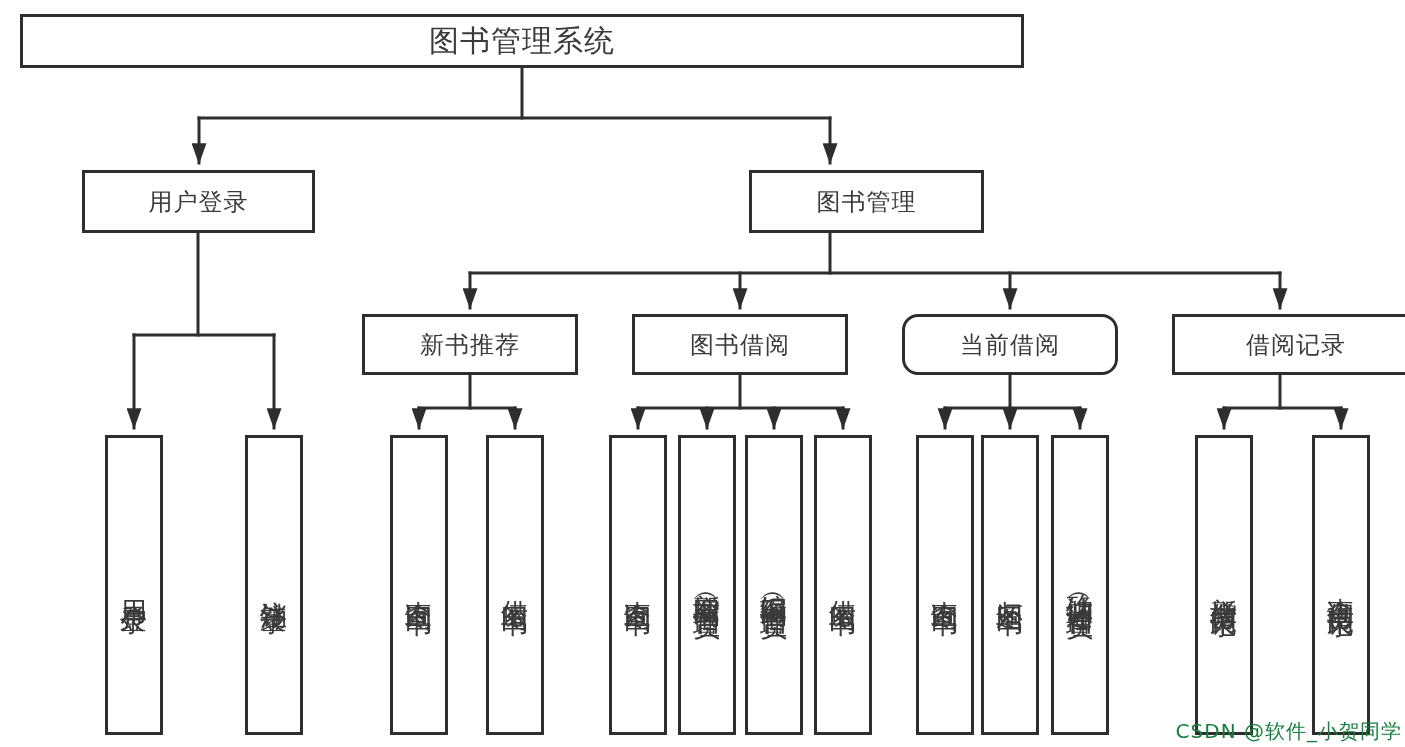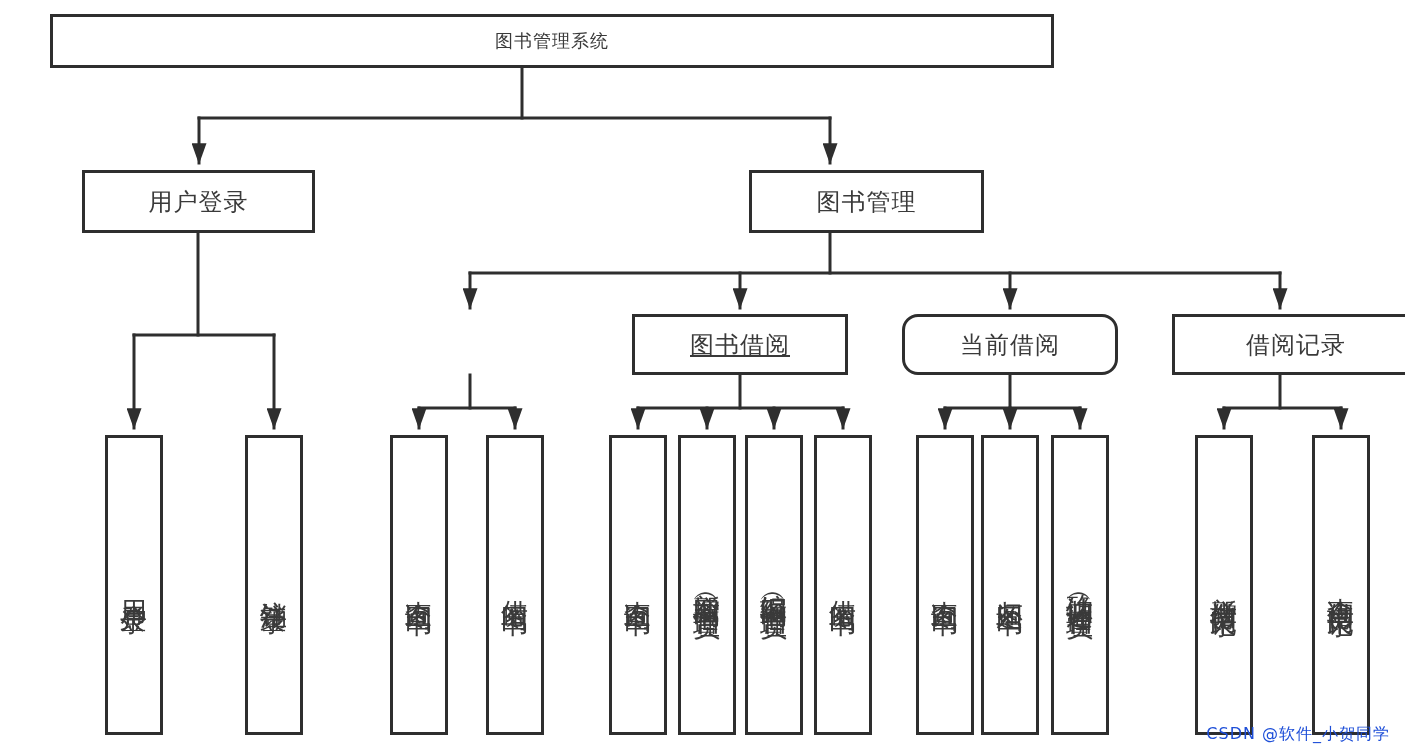--- a/index.html
+++ b/index.html
@@ -24,36 +24,36 @@
   .box {
     position: absolute;
     box-sizing: border-box;
     background: #ffffff;
     border: 3px solid #2e2e2e;
     display: flex;
     align-items: center;
     justify-content: center;
     color: #3a3a3a;
   }
-  .hbox-root  { font-size: 18px; letter-spacing: 1px; margin-left: 30px; }
+  .hbox-root  { font-size: 30px; letter-spacing: 1px; }
   .hbox-l2, .hbox-l3 { font-size: 24px; letter-spacing: 1px; }
   .vbox span {
     writing-mode: vertical-rl;
     text-orientation: mixed;
     font-size: 27px;
     letter-spacing: 3px;
     line-height: 1;
     white-space: nowrap;
   }
   .watermark {
     position: absolute;
-    right: 15px;
+    right: 3px;
     bottom: 2px;
-    font-size: 16px;
-    color: #1d4ed8;
+    font-size: 20px;
+    color: #15803d;
     letter-spacing: 1px;
     white-space: nowrap;
   }
 </style>
 </head>
 <body>
 
 <div id="canvas">
 
   <svg id="connectors" viewBox="0 0 1405 747" xmlns="http://www.w3.org/2000/svg">
@@ -110,21 +110,24 @@
     <span>图书管理系统</span>
   </div>
 
   <div class="box hbox-l2" style="left:82px; top:170px; width:233px; height:63px;">
     <span>用户登录</span>
   </div>
   <div class="box hbox-l2" style="left:712px; top:170px; width:235px; height:63px;margin-left:37px;">
     <span>图书管理</span>
   </div>
 
-  <div class="box hbox-l3" style="left:632px; top:314px; width:216px; height:61px;text-decoration:underline;">
+  <div class="box hbox-l3" style="left:362px; top:314px; width:216px; height:61px;">
+    <span>新书推荐</span>
+  </div>
+  <div class="box hbox-l3" style="left:632px; top:314px; width:216px; height:61px;">
     <span>图书借阅</span>
   </div>
   <div class="box hbox-l3" style="left:902px; top:314px; width:216px; height:61px;border-radius:16px;">
     <span>当前借阅</span>
   </div>
   <div class="box hbox-l3" style="left:1172px; top:314px; width:236px; height:61px;padding-left:12px;">
     <span>借阅记录</span>
   </div>
 
   <div class="box vbox" style="left:105px; top:435px; width:58px; height:300px;">

